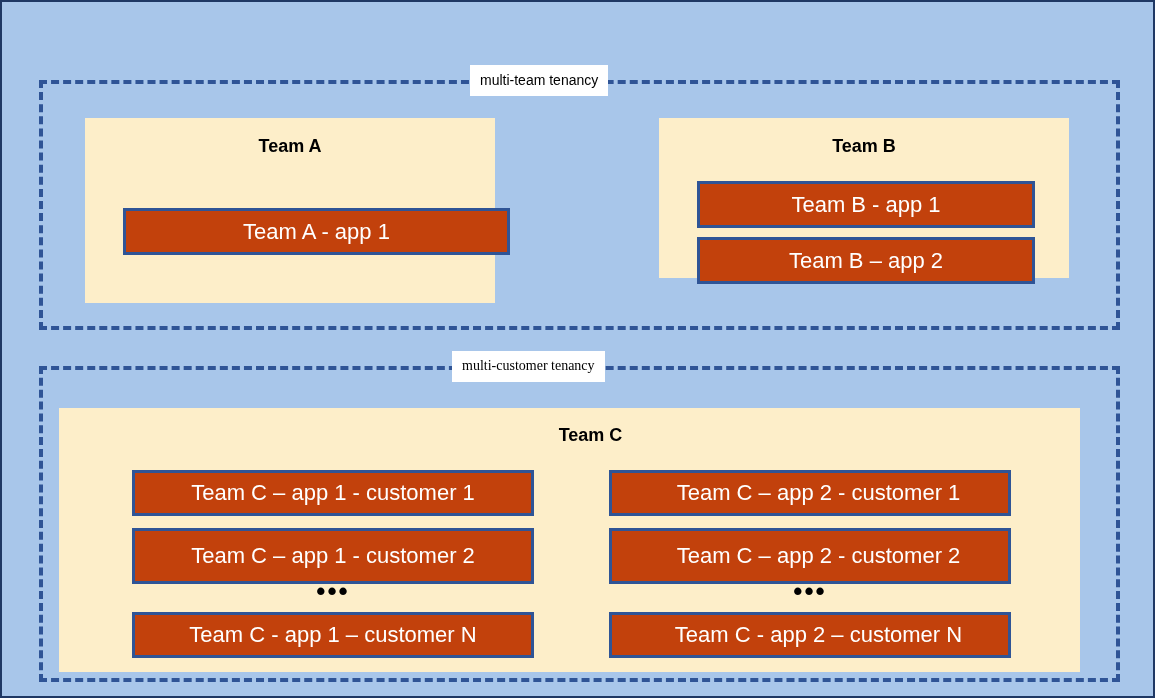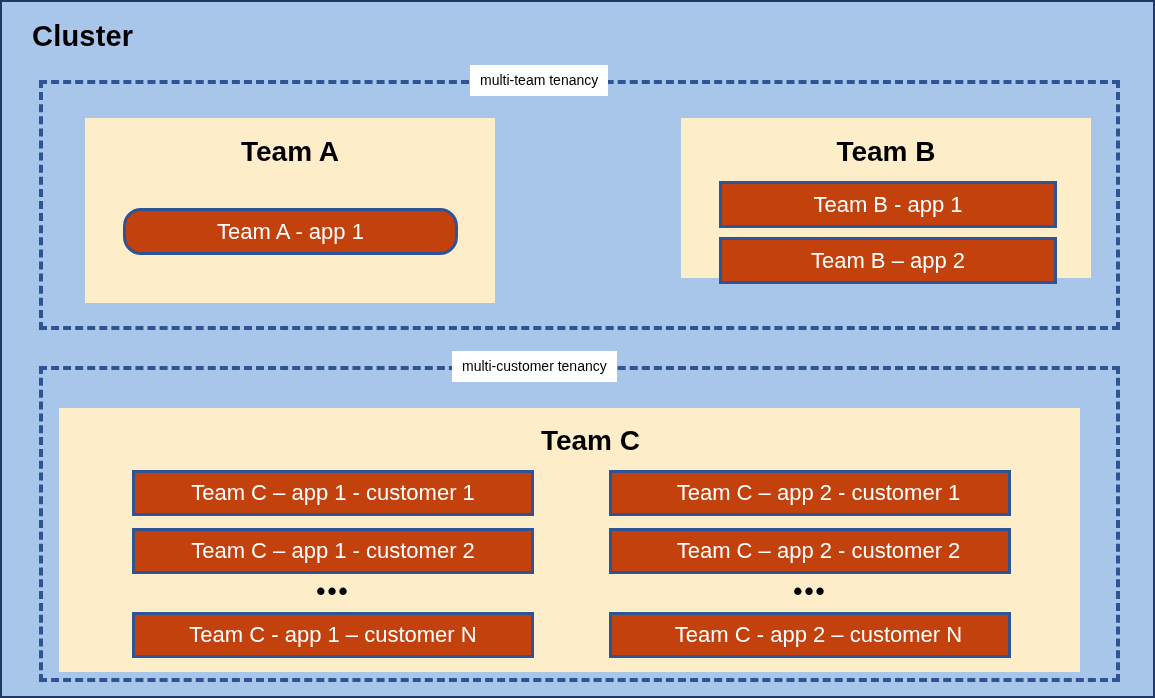--- a/index.html
+++ b/index.html
@@ -66,53 +66,54 @@
     box-sizing: border-box;
     text-align: center;
   }
   #label-multi-team {
     left: 468px;
     top: 63px;
   }
   #label-multi-customer {
     left: 450px;
     top: 349px;
+    font-family: Liberation Serif, serif;
   }
 
   
   .team-box {
     position: absolute;
     background: #fdeec9;
     box-sizing: border-box;
   }
   #team-a-box {
     left: 83px;
     top: 116px;
     width: 410px;
     height: 185px;
   }
   #team-b-box {
-    left: 679px;
+    left: 657px;
     top: 116px;
     width: 410px;
     height: 160px;
   }
   #team-c-box {
     left: 57px;
     top: 406px;
     width: 1021px;
     height: 264px;
   }
 
   .team-heading {
     position: absolute;
     left: 0;
     right: 0;
     text-align: center;
-    font-size: 28px;
+    font-size: 18px;
     font-weight: bold;
     color: #000000;
     white-space: nowrap;
   }
   #team-a-box .team-heading,
   #team-b-box .team-heading { top: 18px; }
   #team-c-box .team-heading { top: 17px; margin-left: 42px; }
 
   
   .app-chip {
@@ -127,23 +128,22 @@
     justify-content: center;
     text-align: center;
     white-space: nowrap;
     line-height: 1;
   }
 
   
   #team-a-app-1 {
     left: 38px;
     top: 90px;
-    width: 335px;
+    width: 387px;
     height: 47px;
-    border-radius: 18px;
   }
 
   
   #team-b-app-1 {
     left: 38px;
     top: 63px;
     width: 338px;
     height: 47px;
   }
   #team-b-app-2 {
@@ -151,21 +151,21 @@
     top: 119px;
     width: 338px;
     height: 47px;
   }
 
   
   .team-c-col-left  { left: 73px;  width: 402px; }
   .team-c-col-right { left: 550px; width: 402px; padding-left: 17px; }
 
   .team-c-row-1 { top: 62px;  height: 46px; }
-  .team-c-row-2 { top: 120px; height: 46px; }
+  .team-c-row-2 { top: 120px; height: 56px; }
   .team-c-row-n { top: 204px; height: 46px; text-align: right; }
 
   
   .ellipsis {
     position: absolute;
     top: 170px;
     width: 402px;
     text-align: center;
     font-size: 26px;
     font-weight: bold;
@@ -174,21 +174,20 @@
     letter-spacing: 2px;
   }
   .ellipsis-left  { left: 73px; }
   .ellipsis-right { left: 550px; }
 </style>
 </head>
 <body>
 
 <div id="canvas">
 
-  <div class="cluster-title">Cluster</div>
 
   <div class="tenancy-region" id="region-multi-team"></div>
 
   <div class="tenancy-label" id="label-multi-team">multi-team tenancy</div>
 
   <div class="team-box" id="team-a-box">
     <div class="team-heading">Team A</div>
     <div class="app-chip" id="team-a-app-1">Team A - app 1</div>
   </div>
 

